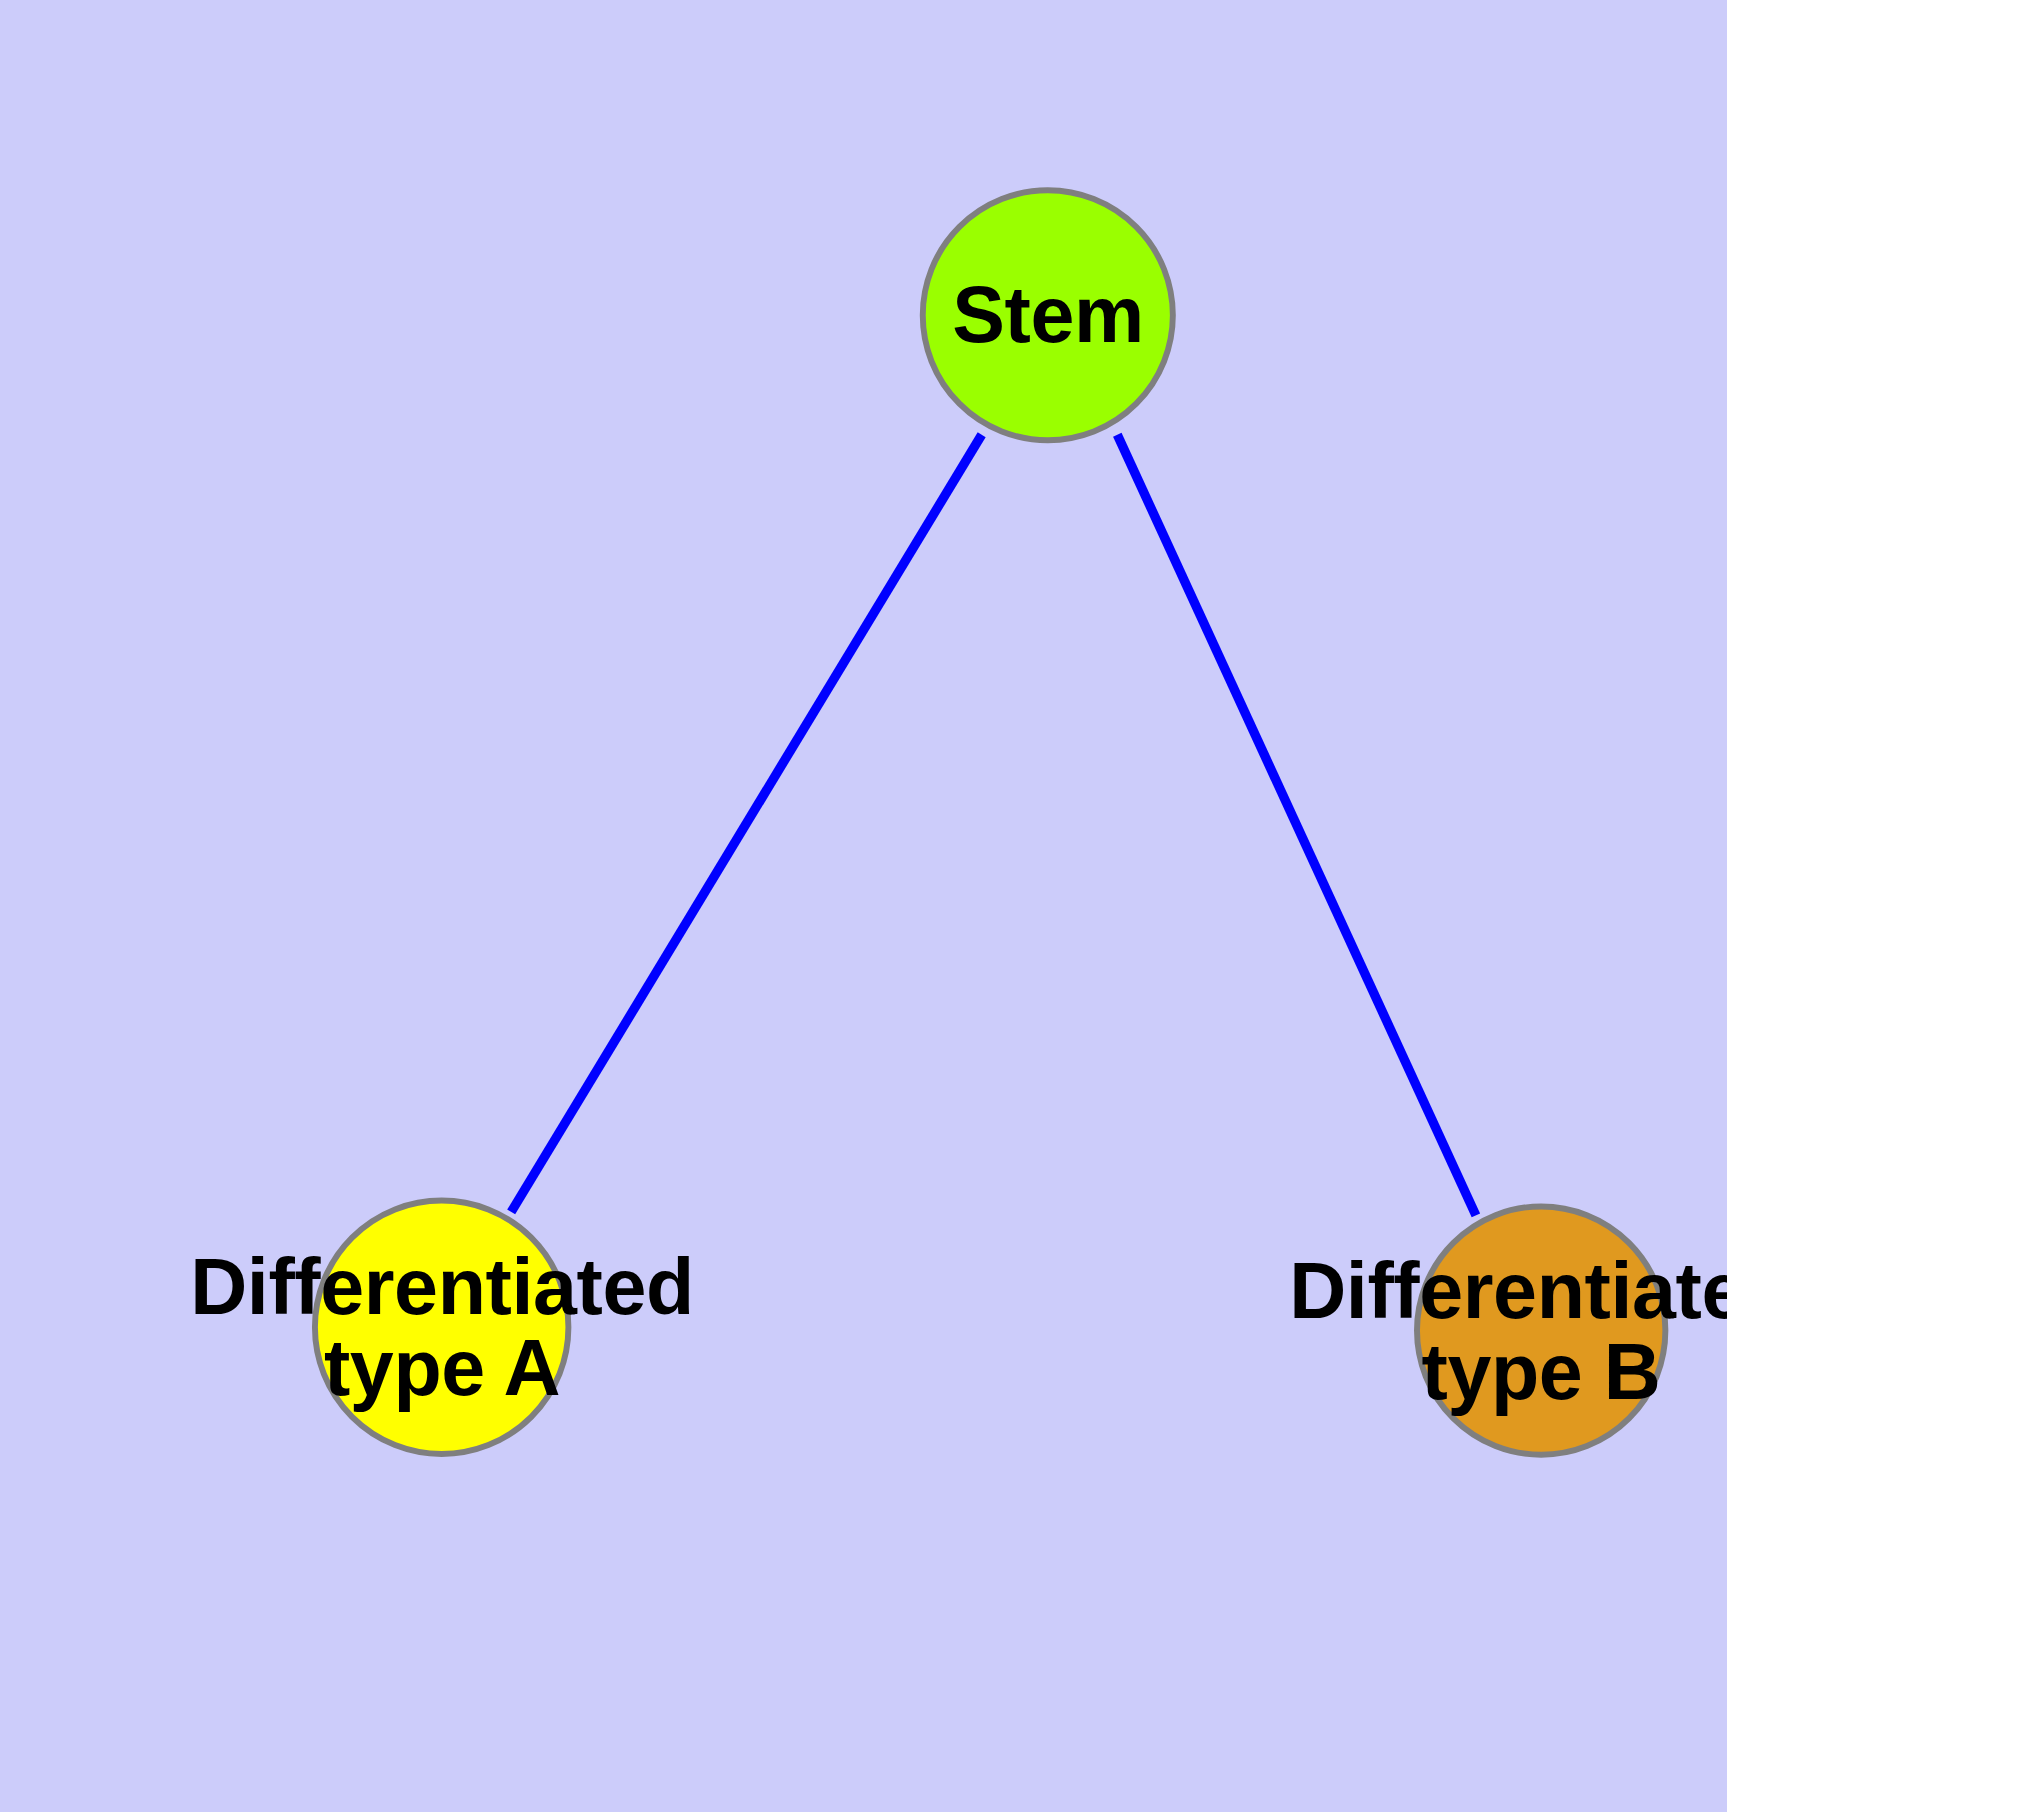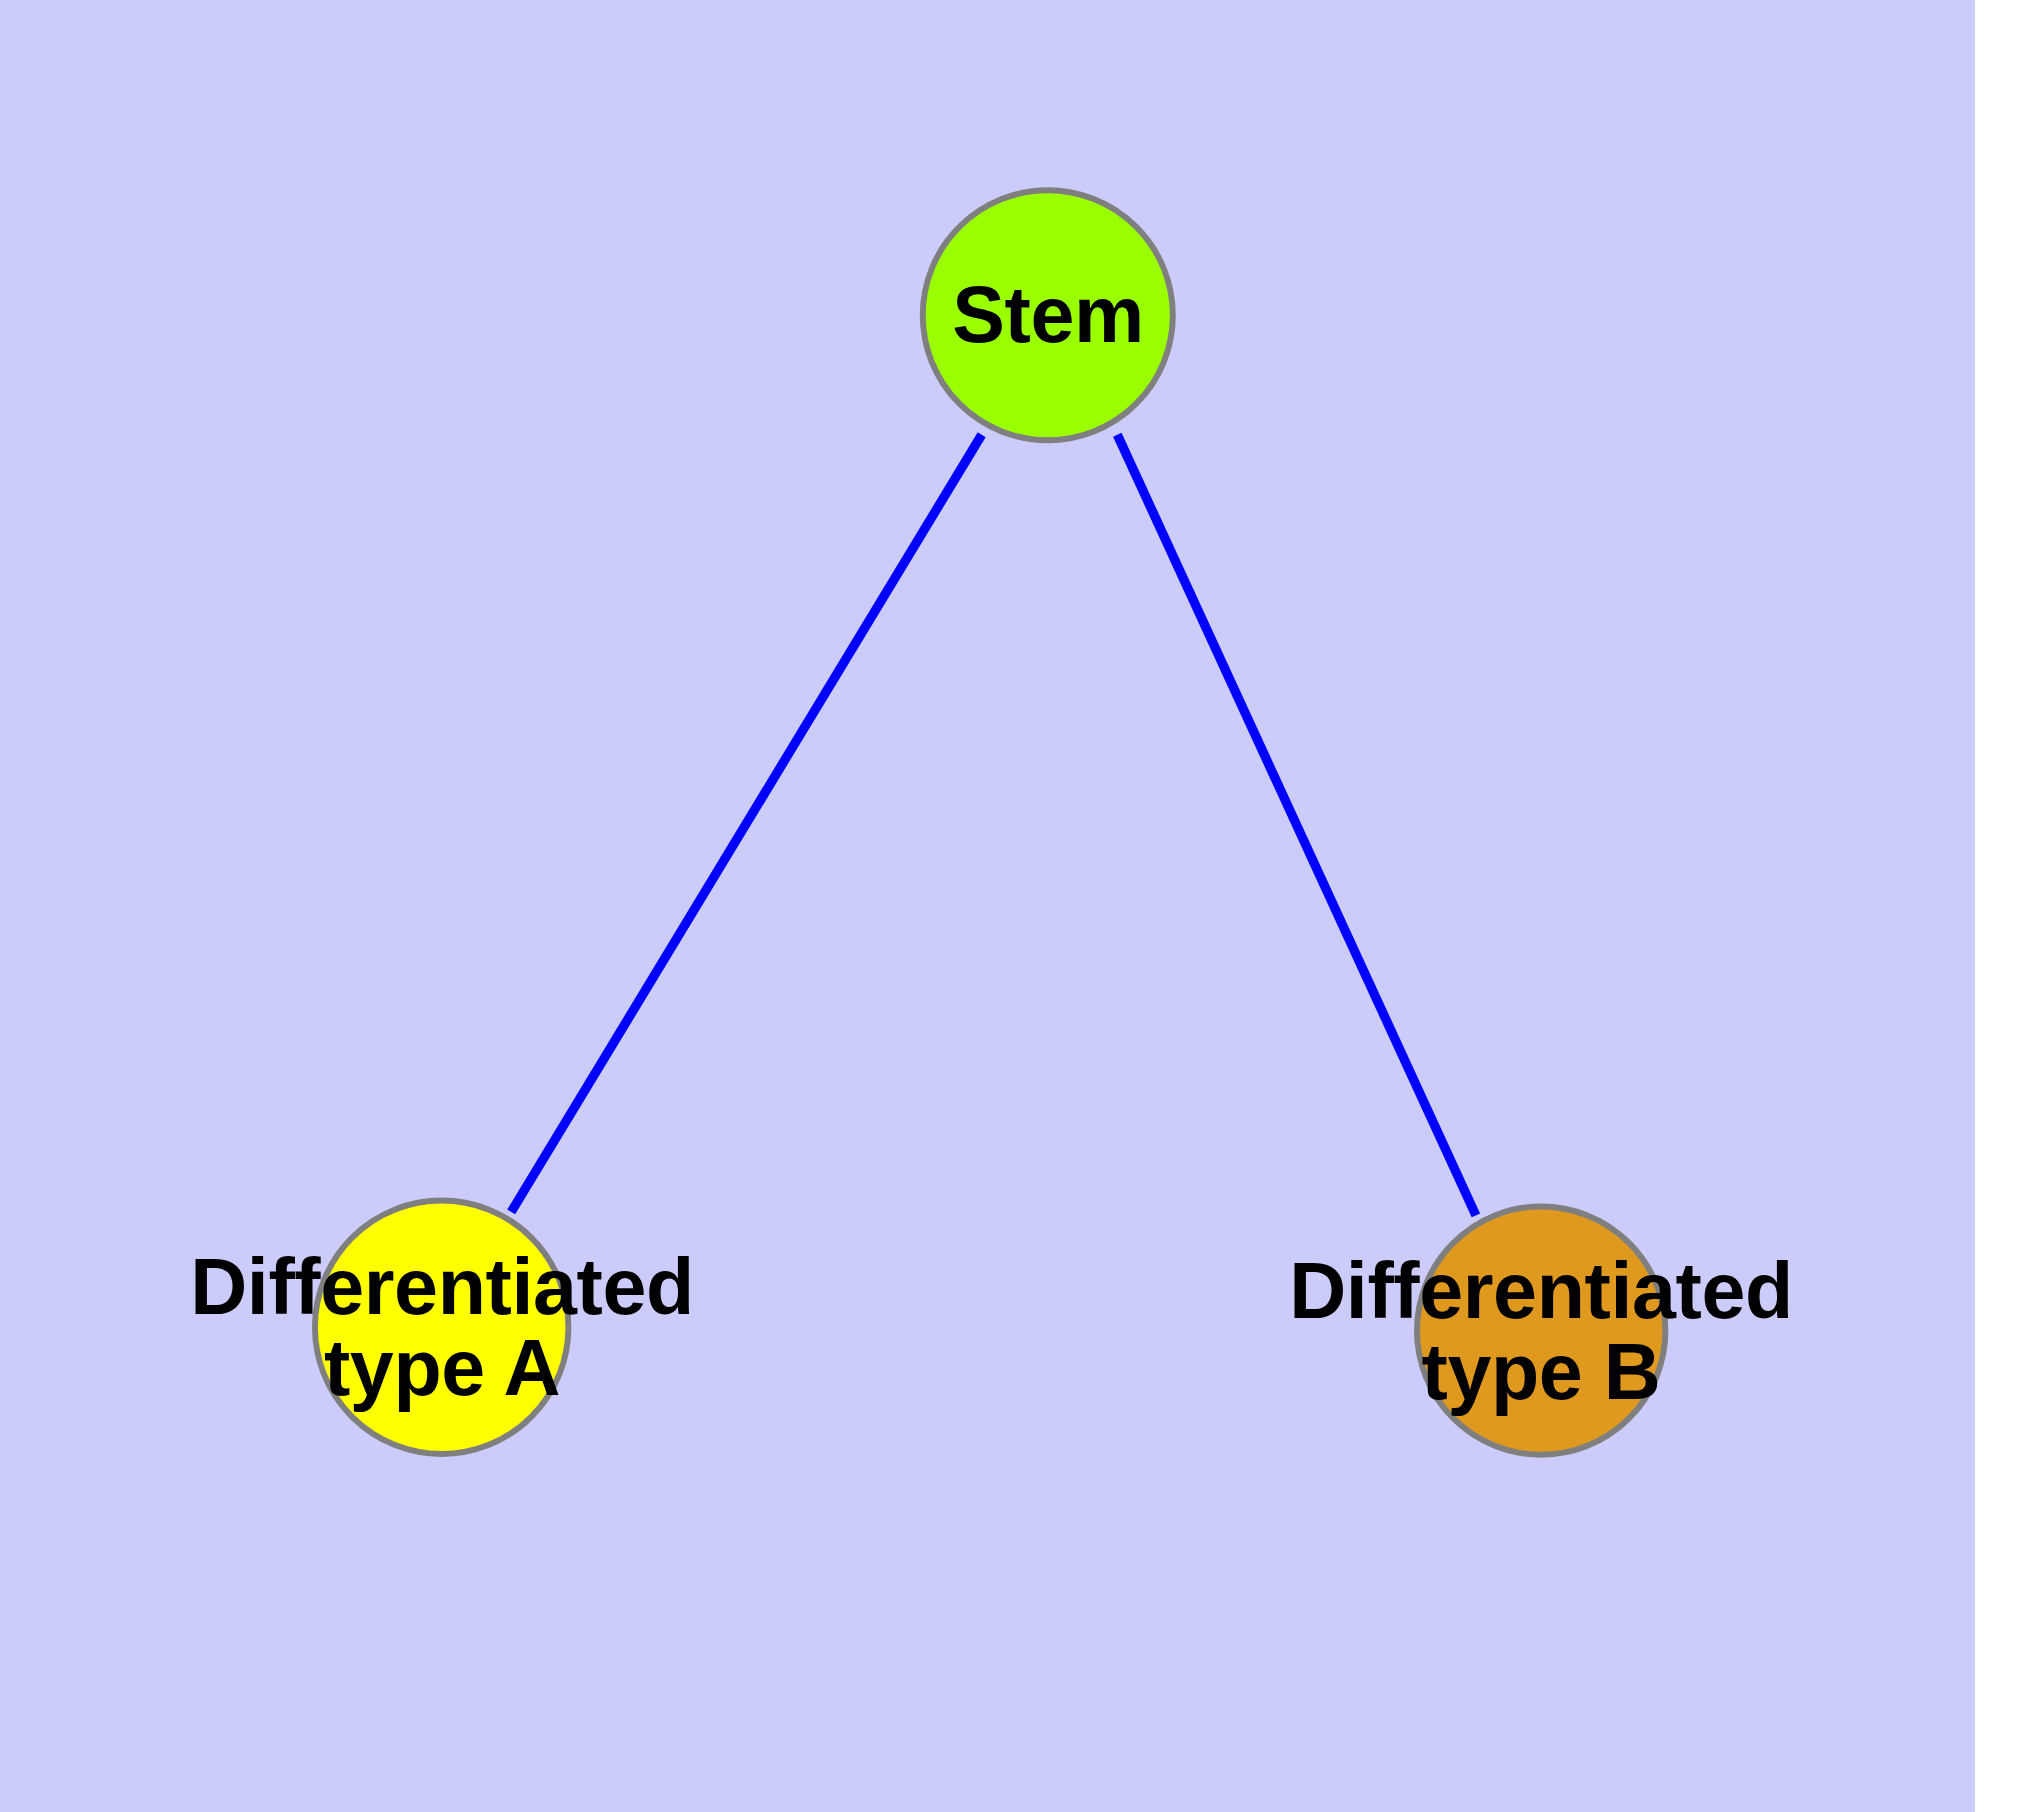--- a/index.html
+++ b/index.html
@@ -32,21 +32,21 @@
     white-space: pre;
     line-height: 1.03;
     pointer-events: none;
     transform: translate(-50%, -50%);
     letter-spacing: -0.4px;
   }
 </style>
 </head>
 <body>
 
-<div id="canvas" style="width: 1975px; height: 1812px;">
+<div id="canvas" style="width: 1727px; height: 1812px;">
 
   <svg id="graph-svg" viewBox="0 0 2384 2138" preserveAspectRatio="none" xmlns="http://www.w3.org/2000/svg" style="width: 2021px; height: 1812px;">
     <rect id="bg-rect" x="0" y="0" width="2384" height="2138" fill="#ccccfa"></rect>
 
     <g id="edges-group">
         <line x1="1158" y1="513" x2="603" y2="1430" stroke="#0000ff" stroke-width="11" stroke-linecap="butt"></line>
         <line x1="1318" y1="513" x2="1741" y2="1434" stroke="#0000ff" stroke-width="11" stroke-linecap="butt"></line>
       </g>
     <g id="nodes-group">
         <circle cx="1236" cy="372" r="147.5" fill="#9aff00" stroke="#7f7f7f" stroke-width="7"></circle>

